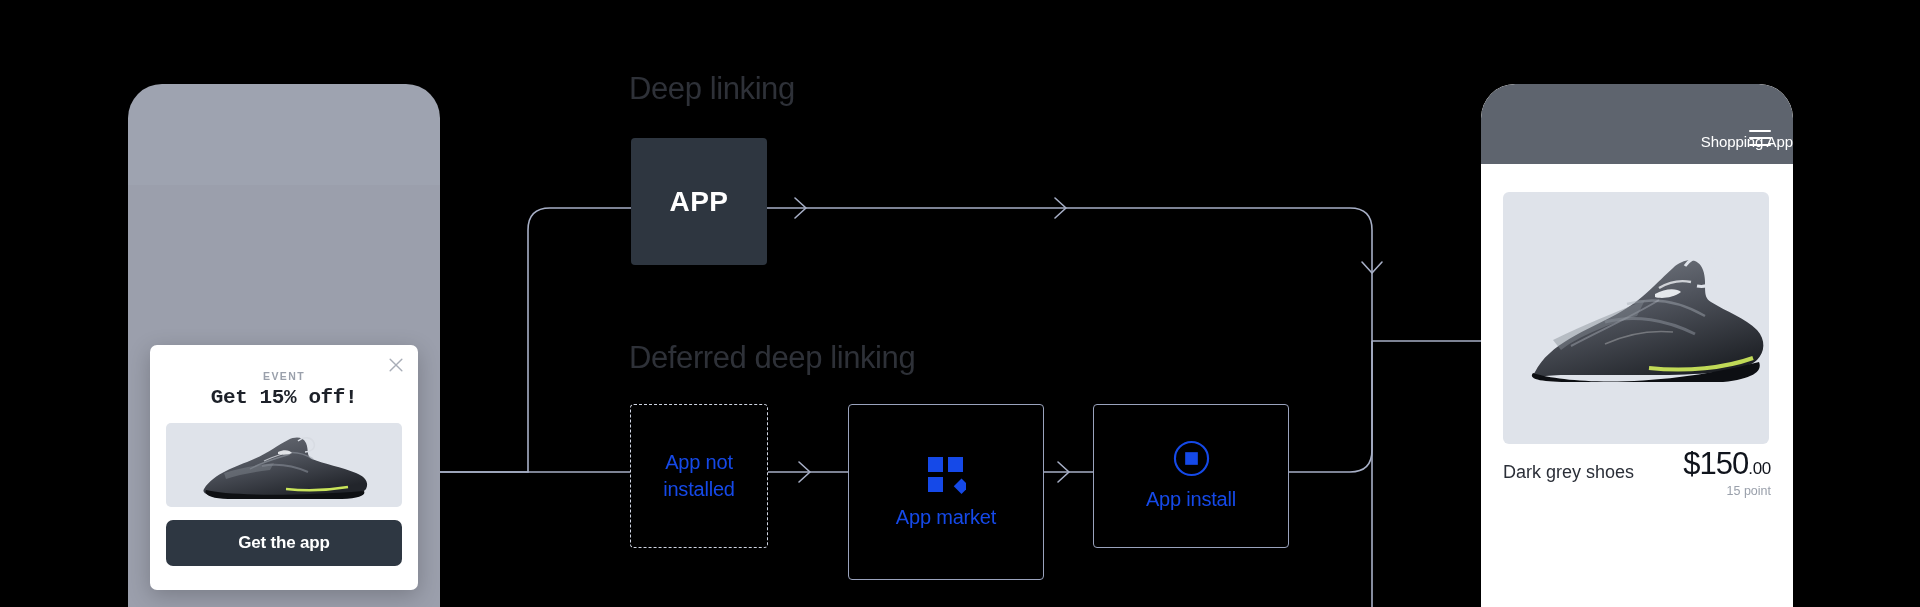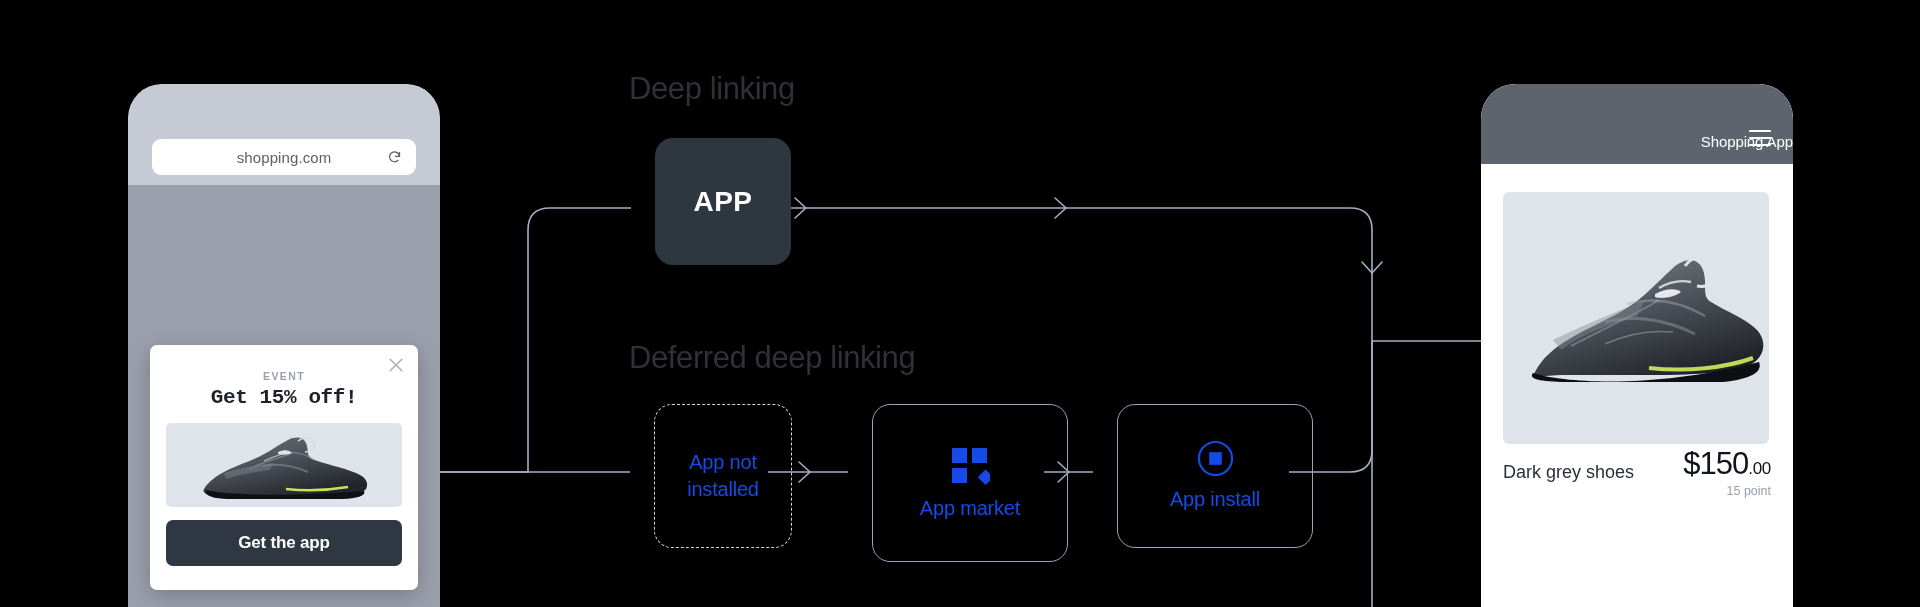--- a/index.html
+++ b/index.html
@@ -112,21 +112,21 @@
   }
 
   
   .section-title{
     position:absolute;color:#2e3138;font-size:31px;font-weight:400;
     letter-spacing:-.4px;white-space:nowrap;
   }
   #title-deep{left:629px;top:71px;}
   #title-deferred{left:629px;top:340px;}
 
-  .node{position:absolute;border-radius:18px;box-sizing:border-box;margin-left:24px;}
+  .node{position:absolute;border-radius:4px;box-sizing:border-box;}
 
   #node-app{
     left:631px;top:138px;width:136px;height:127px;
     background:#2e3640;display:flex;align-items:center;justify-content:center;
   }
   #node-app .lbl{color:#ffffff;font-size:28px;font-weight:700;letter-spacing:.5px;}
 
   .node-flow{
     border:1.4px solid #9aa3bd;background:transparent;
     display:flex;flex-direction:column;align-items:center;justify-content:center;
@@ -134,21 +134,21 @@
   }
   .node-flow .lbl{
     color:#1549e8;font-size:20px;font-weight:400;letter-spacing:-.2px;
     text-align:center;line-height:1.25;
   }
 
   #node-notinstalled{
     left:630px;top:404px;width:138px;height:144px;
     border:1.6px dashed #cfd4e2;
   }
-  #node-market{left:848px;top:404px;width:196px;height:158px;}
+  #node-market{left:848px;top:404px;width:196px;height:176px;}
   #node-install{left:1093px;top:404px;width:196px;height:144px;}
 
   .icon-market{width:40px;height:40px;display:block;}
   .icon-install{width:37px;height:37px;display:block;}
 
   svg.wires{position:absolute;left:0;top:0;width:1920px;height:607px;
     pointer-events:none;}
   .wire{fill:none;stroke:#a7afc6;stroke-width:1.6;}
   .arrow{fill:none;stroke:#a7afc6;stroke-width:1.6;stroke-linecap:round;
     stroke-linejoin:round;}
@@ -178,29 +178,20 @@
     <path class="arrow" d="M 799 462 L 810 472 L 799 482"></path>
 
     <path class="wire" d="M 1044 472 L 1093 472"></path>
     <path class="arrow" d="M 1058 462 L 1069 472 L 1058 482"></path>
 
     <path class="wire" d="M 1289 472 L 1350 472 Q 1372 472 1372 450 L 1372 341"></path>
   </svg>
 
   <div class="phone" id="phone-left">
 
-    <div class="browser-chrome">
-      <div class="urlbar">
-        <span class="url-text">shopping.com</span>
-        <svg class="reload-icon" viewBox="0 0 24 24" fill="none" stroke="currentColor" stroke-width="2" stroke-linecap="round">
-          <path d="M20 11a8 8 0 1 0-2.3 6.3"></path>
-          <path d="M20 4.5V11h-6.2"></path>
-        </svg>
-      </div>
-    </div>
 
     <div class="page-body">
       <div class="popup">
         <svg class="close-icon" viewBox="0 0 24 24" fill="none" stroke="currentColor" stroke-width="1.7" stroke-linecap="round">
           <path d="M5 5 L19 19 M19 5 L5 19"></path>
         </svg>
         <div class="eyebrow">EVENT</div>
         <div class="headline">Get 15% off!</div>
 
         <div class="prod-img">

